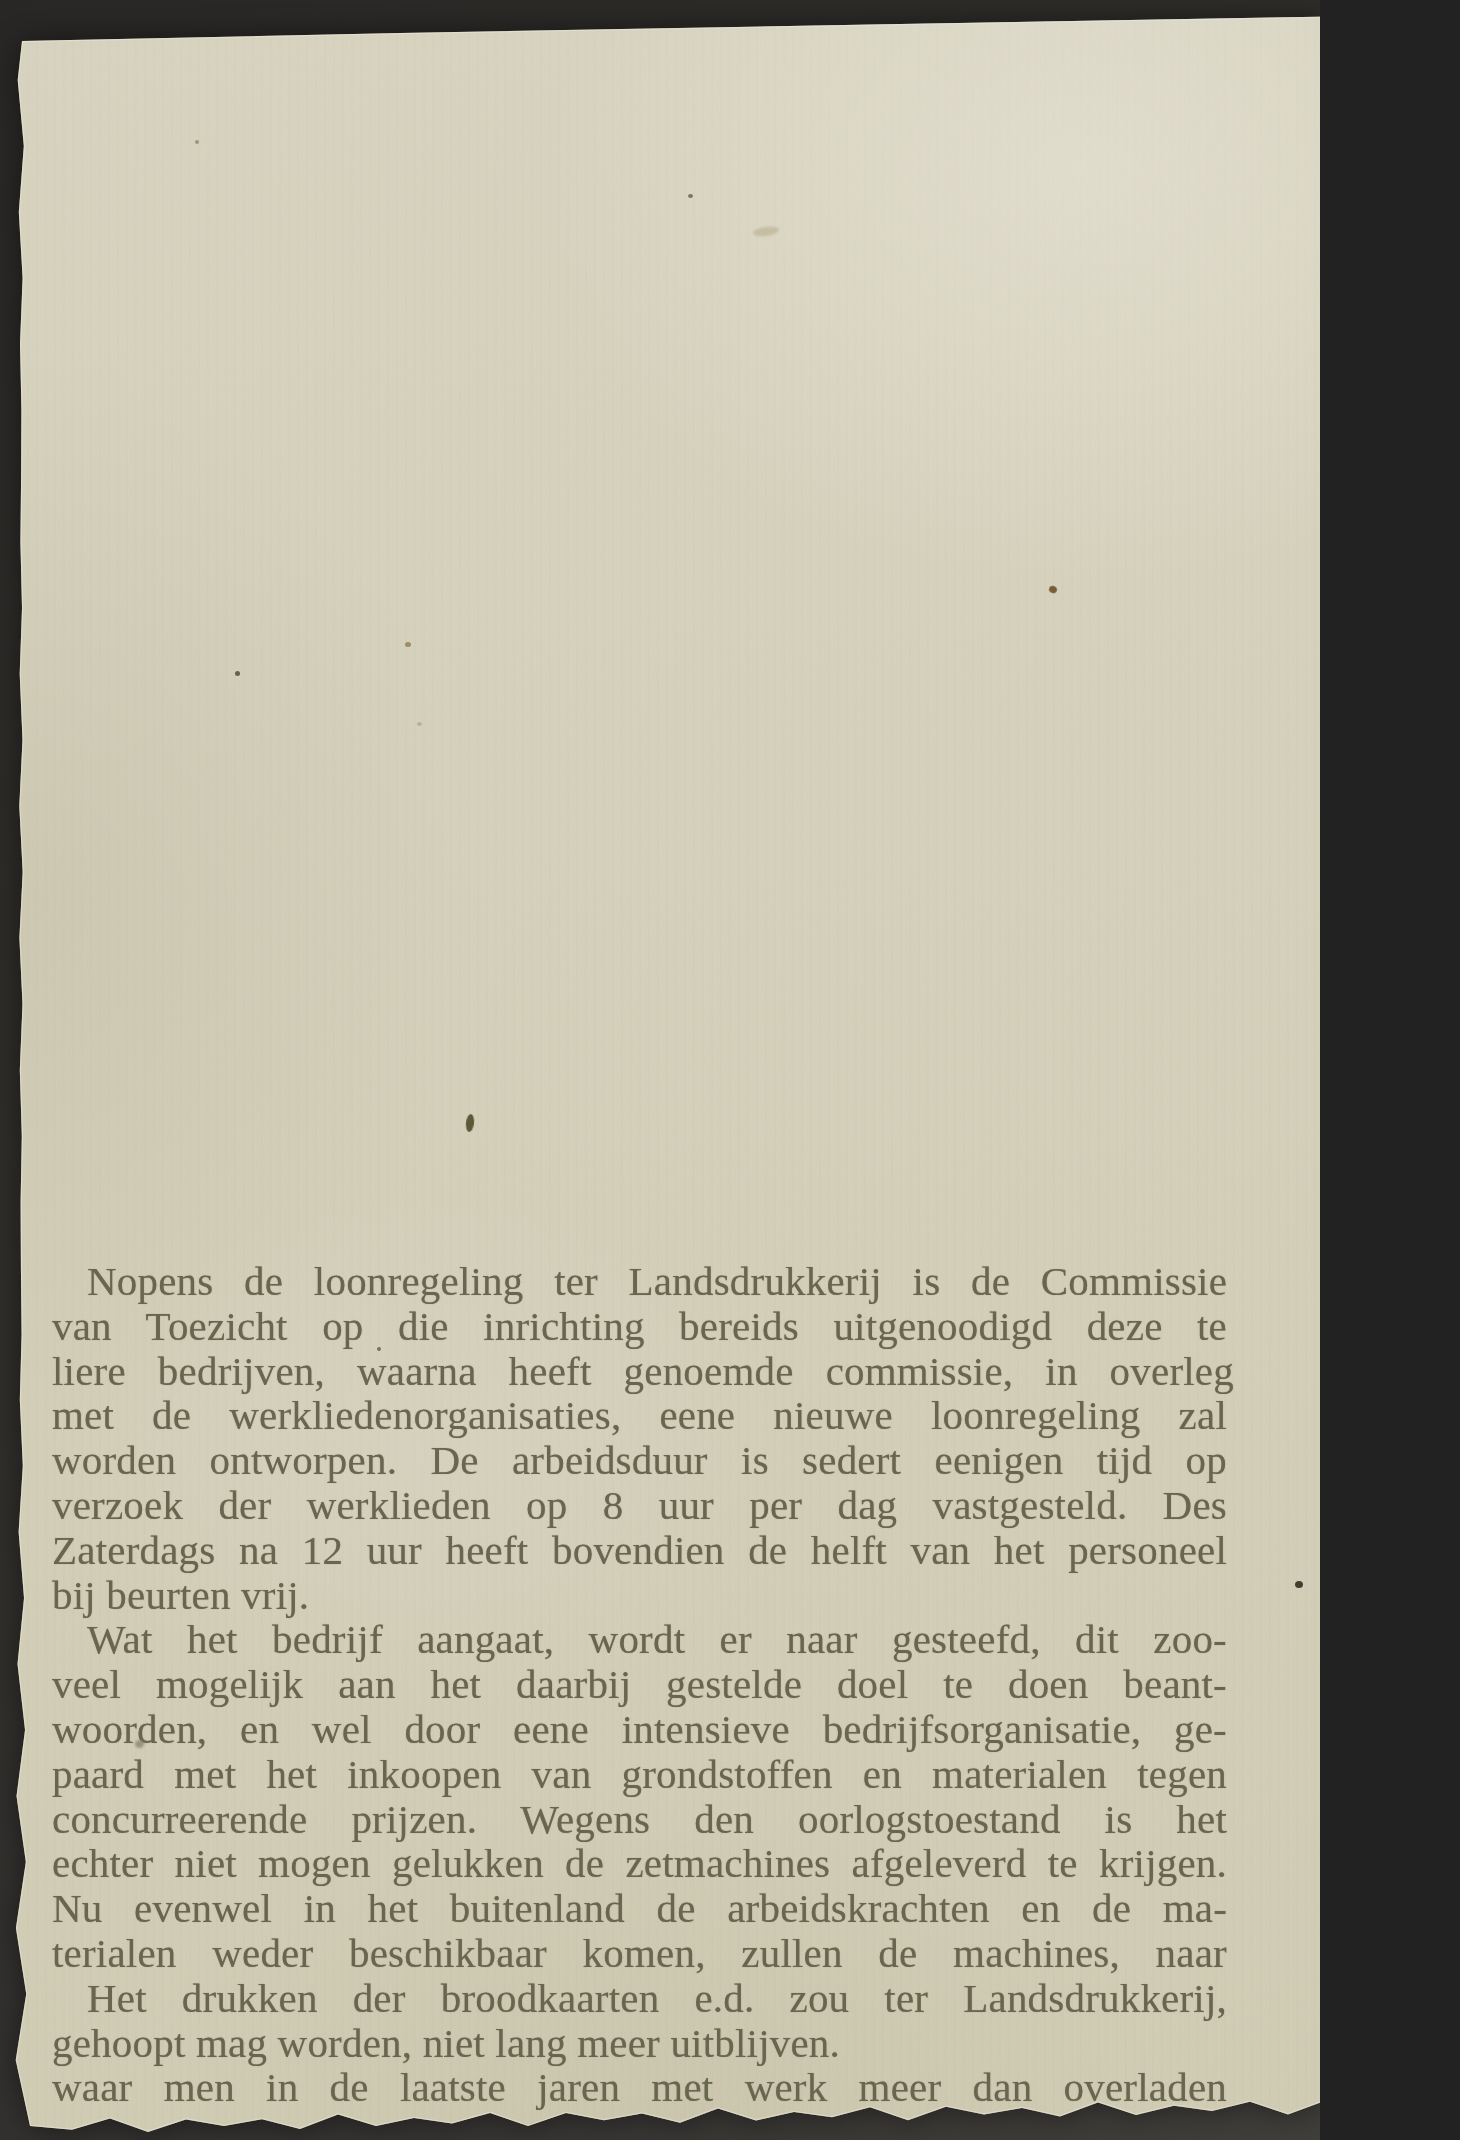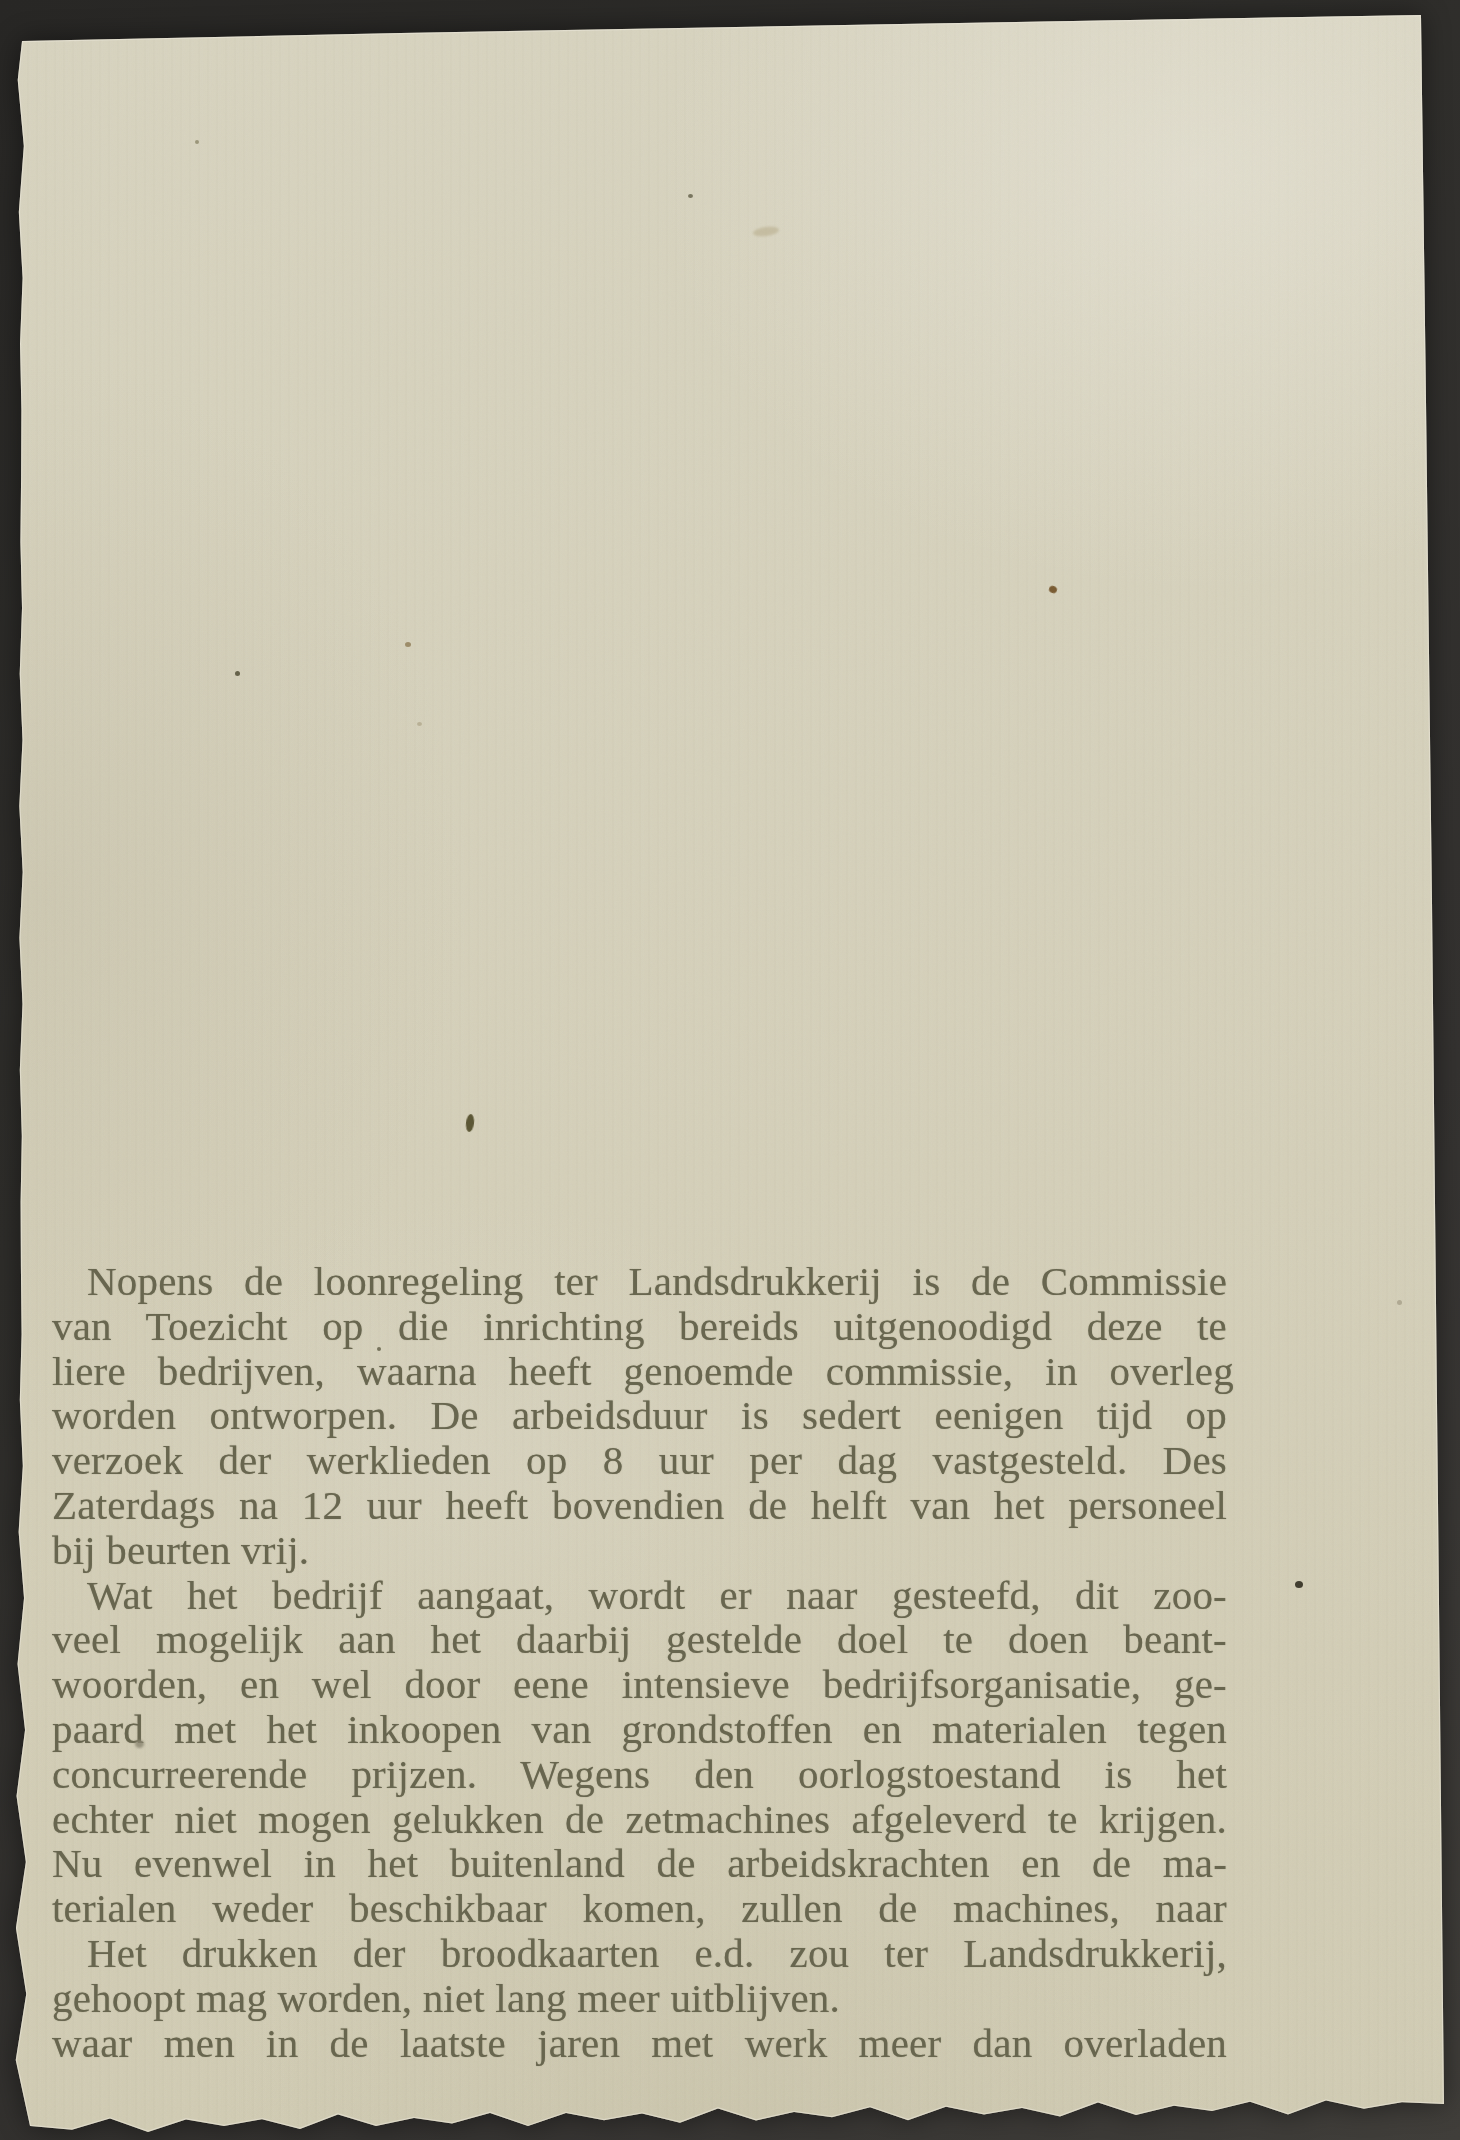--- a/index.html
+++ b/index.html
@@ -1,19 +1,19 @@
 <!DOCTYPE html>
 <html lang="nl" style="--ink: #68664f;"><head>
 <meta charset="utf-8">
 <title>Scanned document page</title>
 <style>
   html,body{margin:0;padding:0;background:#222;}
   .scene{
     position:relative;
-    width:1460px;height:2140px;
+    width:1320px;height:2140px;
     overflow:hidden;
     background:linear-gradient(135deg,#282725 0%,#2e2d2a 35%,#343230 70%,#403e3a 100%);
     font-family:"Liberation Serif","DejaVu Serif",serif;
   }
   .paper-wrap{
     position:absolute;inset:0;
     filter:drop-shadow(0 0 14px rgba(0,0,0,0.45));
   }
   .paper{
     position:absolute;inset:0;
@@ -55,20 +55,21 @@
       </svg>
 
       <svg class="edge-svg" width="1460" height="2140">
         <path id="edgePath" d="M22 41 L 400 33 L 900 24 L 1421 15 L 1426 400 L 1432 900 L 1438 1500 L 1444 2104 L 1402 2102.2 L 1364 2108.8 L 1326 2100.5 L 1288 2114.4 L 1250 2101.7 L 1212 2111.1 L 1174 2105.8 L 1136 2114.9 L 1098 2102.4 L 1060 2116.5 L 1022 2107.9 L 984 2114.5 L 946 2106.8 L 908 2120.3 L 870 2107.3 L 832 2117.3 L 794 2111.9 L 756 2120.5 L 718 2108.4 L 680 2122.7 L 642 2113.6 L 604 2120.2 L 566 2113.1 L 528 2126.1 L 490 2112.9 L 452 2123.5 L 414 2117.9 L 376 2126 L 338 2114.4 L 300 2128.9 L 262 2119.2 L 224 2126 L 186 2119.4 L 148 2131.9 L 110 2118.5 L 72 2129.7 L 30 2126 L 15.7 2060 L 26.2 1994 L 15.9 1928 L 25.8 1862 L 16.5 1796 L 25 1730 L 17.5 1664 L 24 1598 L 18.6 1532 L 22.8 1466 L 19.8 1400 L 21.6 1334 L 20.9 1268 L 20.6 1202 L 21.8 1136 L 19.8 1070 L 22.5 1004 L 19.4 938 L 22.7 872 L 19.3 806 L 22.5 740 L 19.7 674 L 22 608 L 20.4 542 L 21.1 476 L 21.4 410 L 20 344 L 22.6 278 L 18.8 212 L 23.8 146 L 17.7 80 Z" fill="none" stroke="rgba(238,234,222,0.5)" stroke-width="2.5"></path>
       </svg>
 
       <div class="textblock" lang="nl">
           <div class="tline"><span class="ltext" style="margin-left: 35px; word-spacing: 20.2px;">Nopens de loonregeling ter Landsdrukkerij is de Commissie</span></div>
           <div class="tline"><span class="ltext" style="word-spacing: 24.03px;">van Toezicht op die inrichting bereids uitgenoodigd deze te</span></div>
           <div class="tline"><span class="ltext" style="word-spacing: 21.58px;">liere bedrijven, waarna heeft genoemde commissie, in overleg</span></div>
+          <div class="tline"><span class="ltext" style="word-spacing: 27.59px;">met de werkliedenorganisaties, eene nieuwe loonregeling zal</span></div>
           <div class="tline"><span class="ltext" style="word-spacing: 22.88px;">worden ontworpen. De arbeidsduur is sedert eenigen tijd op</span></div>
           <div class="tline"><span class="ltext" style="word-spacing: 24.82px;">verzoek der werklieden op 8 uur per dag vastgesteld. Des</span></div>
           <div class="tline"><span class="ltext" style="word-spacing: 13.12px;">Zaterdags na 12 uur heeft bovendien de helft van het personeel</span></div>
           <div class="tline"><span class="ltext">bij beurten vrij.</span></div>
           <div class="tline"><span class="ltext" style="margin-left: 35px; word-spacing: 23.94px;">Wat het bedrijf aangaat, wordt er naar gesteefd, dit zoo-</span></div>
           <div class="tline"><span class="ltext" style="word-spacing: 24.4px;">veel mogelijk aan het daarbij gestelde doel te doen beant-</span></div>
           <div class="tline"><span class="ltext" style="word-spacing: 22.28px;">woorden, en wel door eene intensieve bedrijfsorganisatie, ge-</span></div>
           <div class="tline"><span class="ltext" style="word-spacing: 19.69px;">paard met het inkoopen van grondstoffen en materialen tegen</span></div>
           <div class="tline"><span class="ltext" style="word-spacing: 33.51px;">concurreerende prijzen. Wegens den oorlogstoestand is het</span></div>
           <div class="tline"><span class="ltext" style="word-spacing: 10.8px;">echter niet mogen gelukken de zetmachines afgeleverd te krijgen.</span></div>

